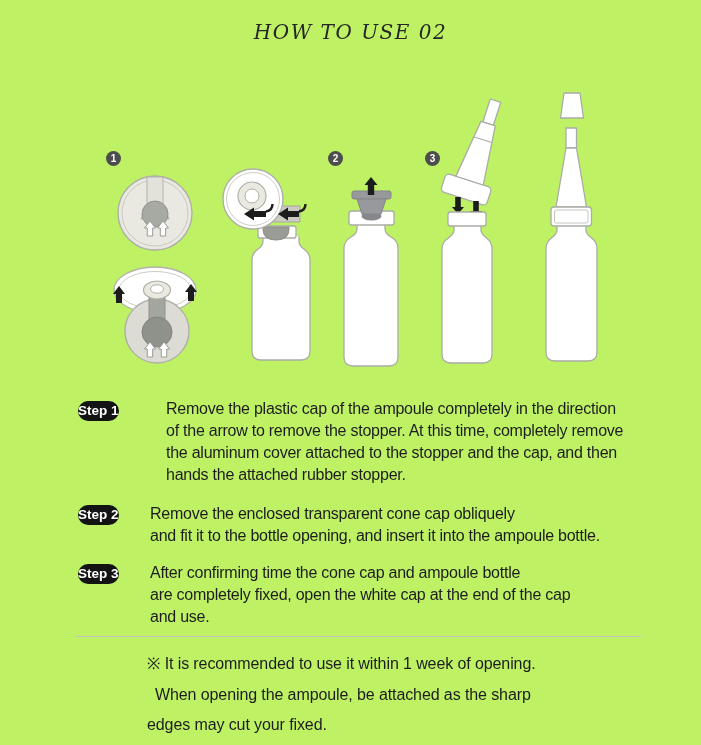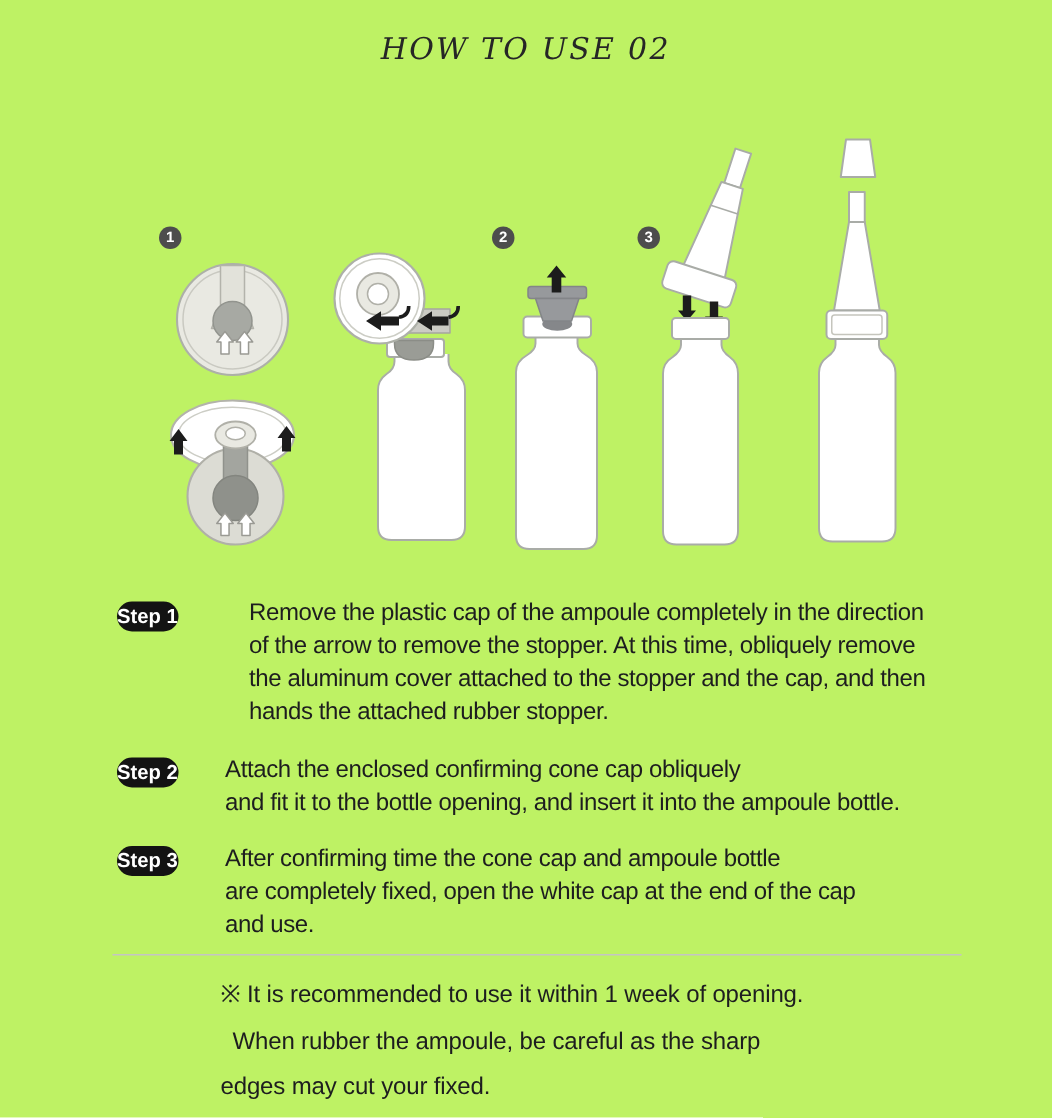--- a/index.html
+++ b/index.html
@@ -143,39 +143,39 @@
       <polygon points="566,68 576.5,68 586.5,127 556,127" fill="#ffffff" stroke="#a9aca7" stroke-width="1.3"></polygon>
       <path d="M557,145 L557,150 Q557,154 551.5,158 Q546,162 546,168.5 L546,272 Q546,281 555,281 L588,281 Q597,281 597,272 L597,168.5 Q597,162 591.5,158 Q586,154 586,150 L586,145" fill="#ffffff" stroke="#a9aca7" stroke-width="1.3"></path>
       <rect x="551" y="127" width="40.5" height="19" rx="3" fill="#ffffff" stroke="#a9aca7" stroke-width="1.3"></rect>
       <rect x="554.5" y="130" width="33.5" height="13" rx="2" fill="none" stroke="#c5c5bd" stroke-width="1"></rect>
     </g>
   </svg>
 
   <span class="step-badge sb1">Step 1</span>
   <div class="step-text st1">
     <div>Remove the plastic cap of the ampoule completely in the direction</div>
-    <div>of the arrow to remove the stopper. At this time, obliquely remove</div>
+    <div>of the arrow to remove the stopper. At this time, completely remove</div>
     <div>the aluminum cover attached to the stopper and the cap, and then</div>
     <div>hands the attached rubber stopper.</div>
   </div>
 
   <span class="step-badge sb2">Step 2</span>
   <div class="step-text st2">
-    <div>Attach the enclosed confirming cone cap obliquely</div>
+    <div>Remove the enclosed transparent cone cap obliquely</div>
     <div>and fit it to the bottle opening, and insert it into the ampoule bottle.</div>
   </div>
 
   <span class="step-badge sb3">Step 3</span>
   <div class="step-text st3">
     <div>After confirming time the cone cap and ampoule bottle</div>
     <div>are completely fixed, open the white cap at the end of the cap</div>
     <div>and use.</div>
   </div>
 
   <div class="divider"></div>
 
   <div class="note">
     <div>※ It is recommended to use it within 1 week of opening.</div>
-    <div class="nl2">When rubber the ampoule, be careful as the sharp</div>
+    <div class="nl2">When opening the ampoule, be attached as the sharp</div>
     <div>edges may cut your fixed.</div>
   </div>
 
 </div>
 
 </body></html>

